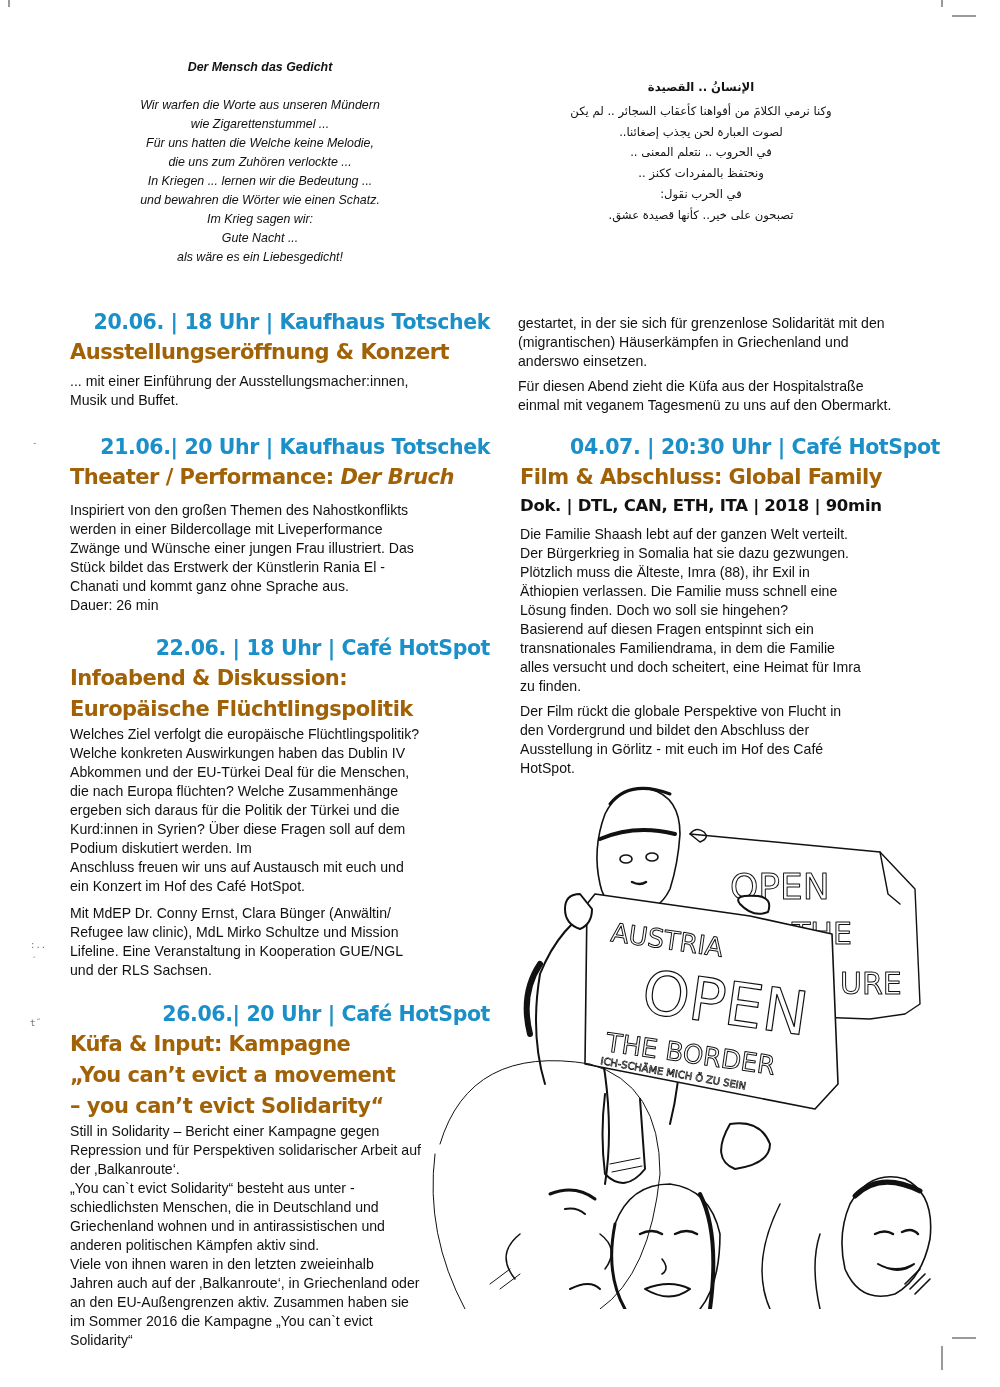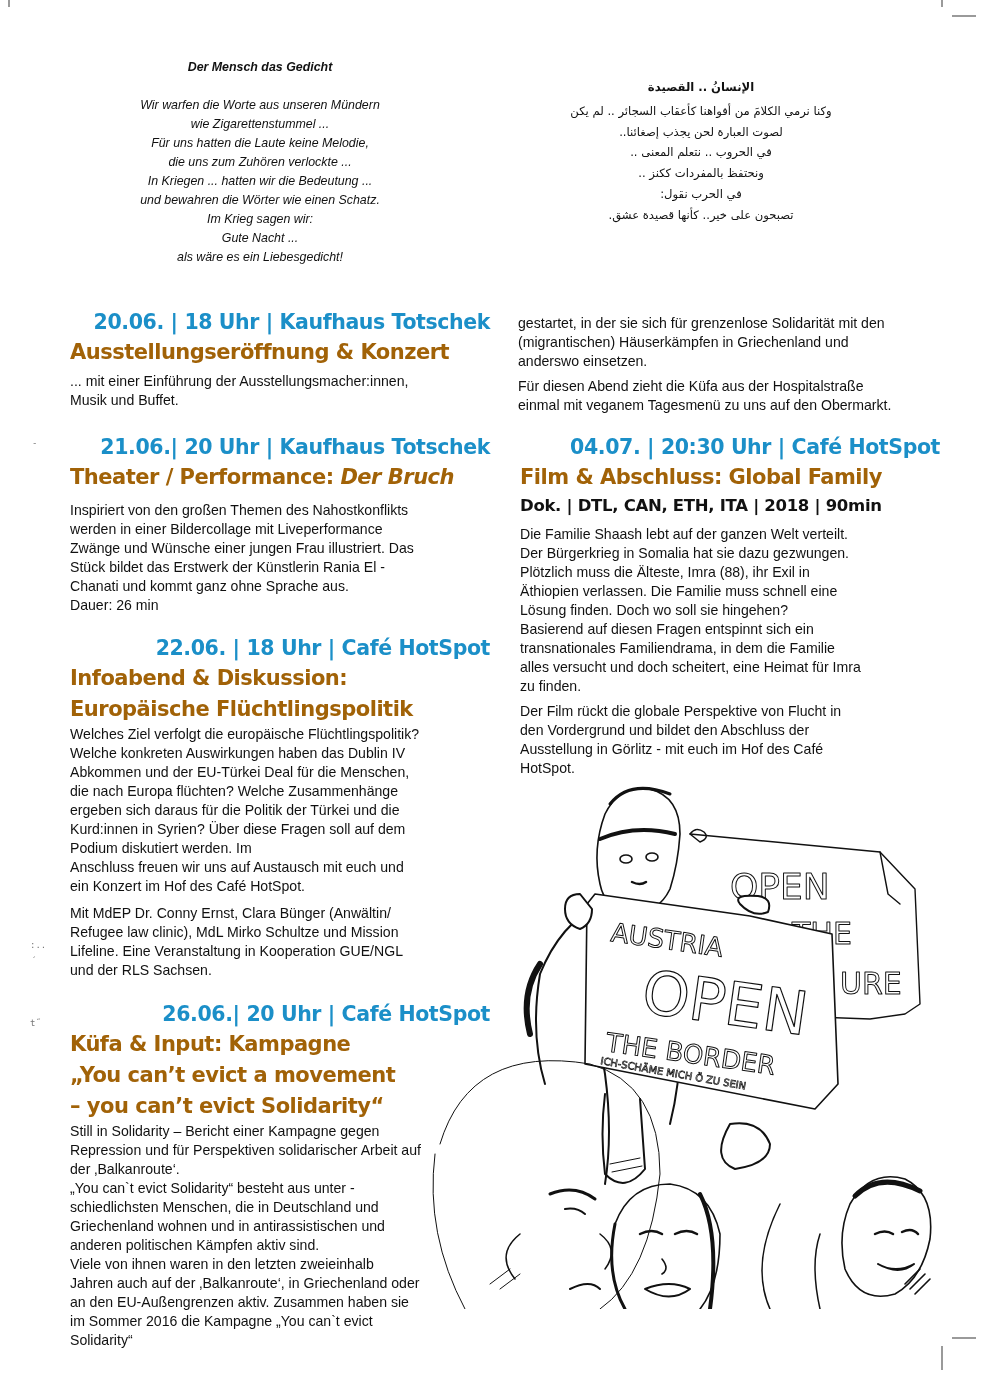--- a/index.html
+++ b/index.html
@@ -37,23 +37,23 @@
 <div class="crop" style="left:941px;top:1346px;width:2px;height:24px;"></div>
 <div class="mark" style="left:32px;top:438px;">-</div>
 <div class="mark" style="left:30px;top:940px;">:..</div>
 <div class="mark" style="left:31px;top:956px;">´</div>
 <div class="mark" style="left:30px;top:1018px;">t˝</div>
 
 <div class="poem poem-de">
   <div class="title">Der Mensch das Gedicht</div>
   <div>Wir warfen die Worte aus unseren Mündern</div>
   <div>wie Zigarettenstummel ...</div>
-  <div>Für uns hatten die Laute keine Melodie,</div>
+  <div>Für uns hatten die Welche keine Melodie,</div>
   <div>die uns zum Zuhören verlockte ...</div>
-  <div>In Kriegen ... hatten wir die Bedeutung ...</div>
+  <div>In Kriegen ... lernen wir die Bedeutung ...</div>
   <div>und bewahren die Wörter wie einen Schatz.</div>
   <div>Im Krieg sagen wir:</div>
   <div>Gute Nacht ...</div>
   <div>als wäre es ein Liebesgedicht!</div>
 </div>
 
 <div class="poem poem-ar">
   <div class="title">الإنسانُ .. القصيدة</div>
   <div>وكنا نرمي الكلامَ من أفواهنا كأعقاب السجائر .. لم يكن</div>
   <div>لصوت العبارة لحن يجذب إصغائنا..</div>

